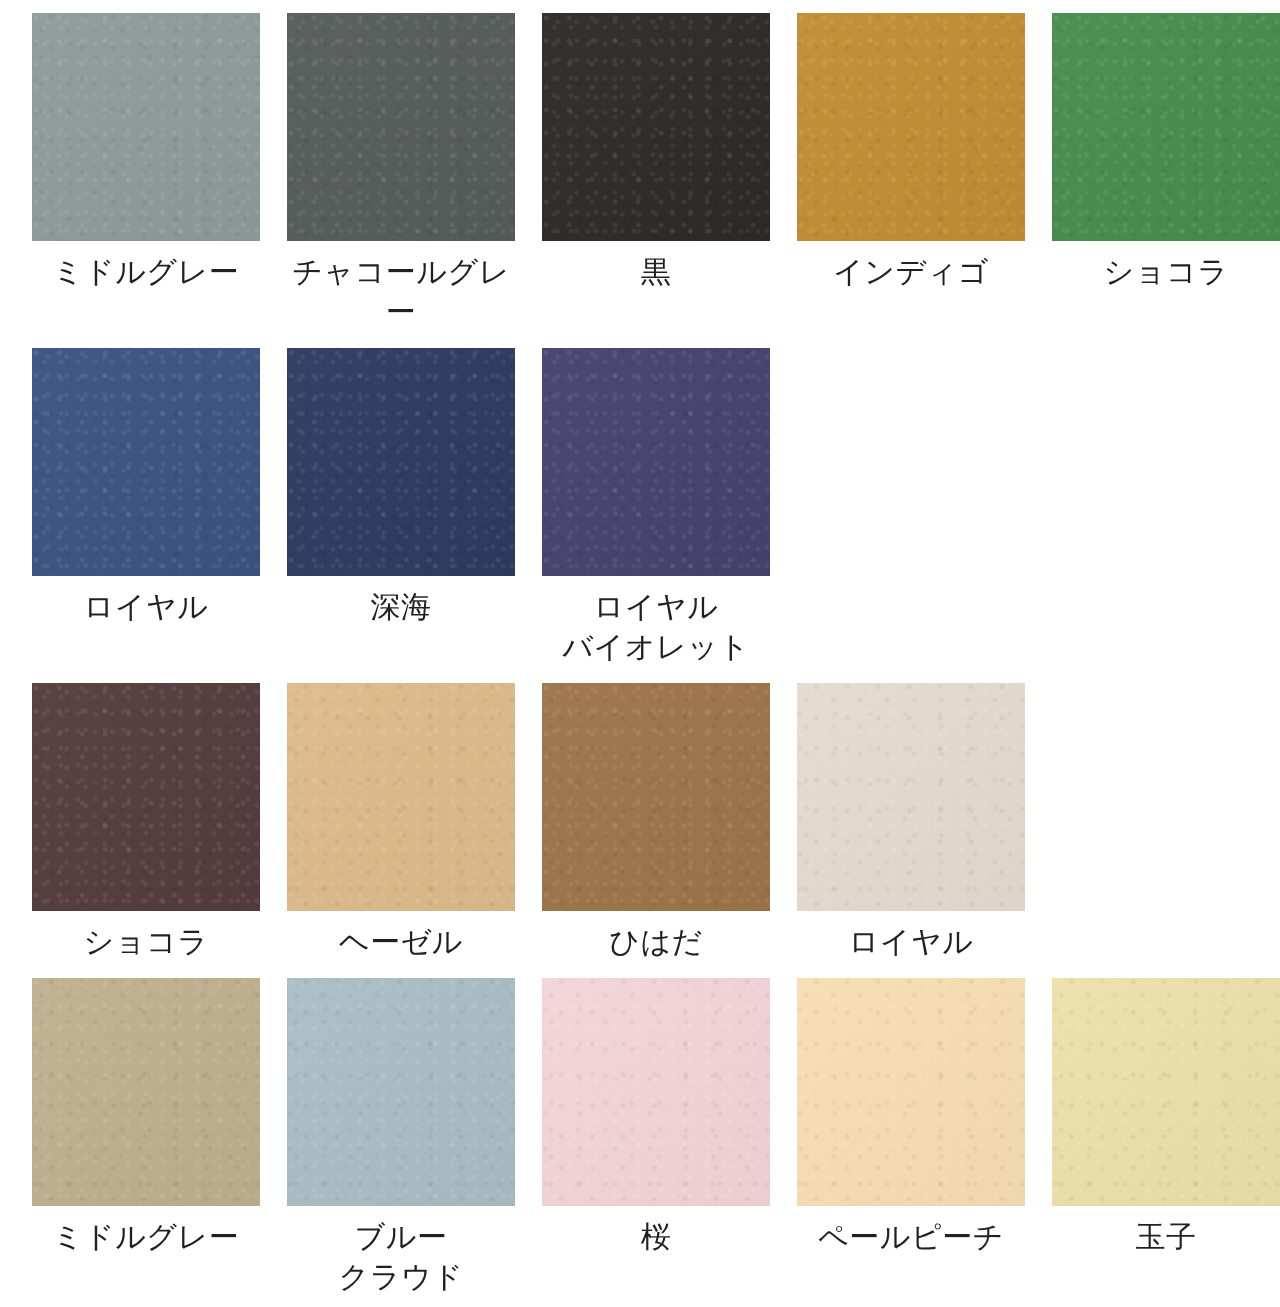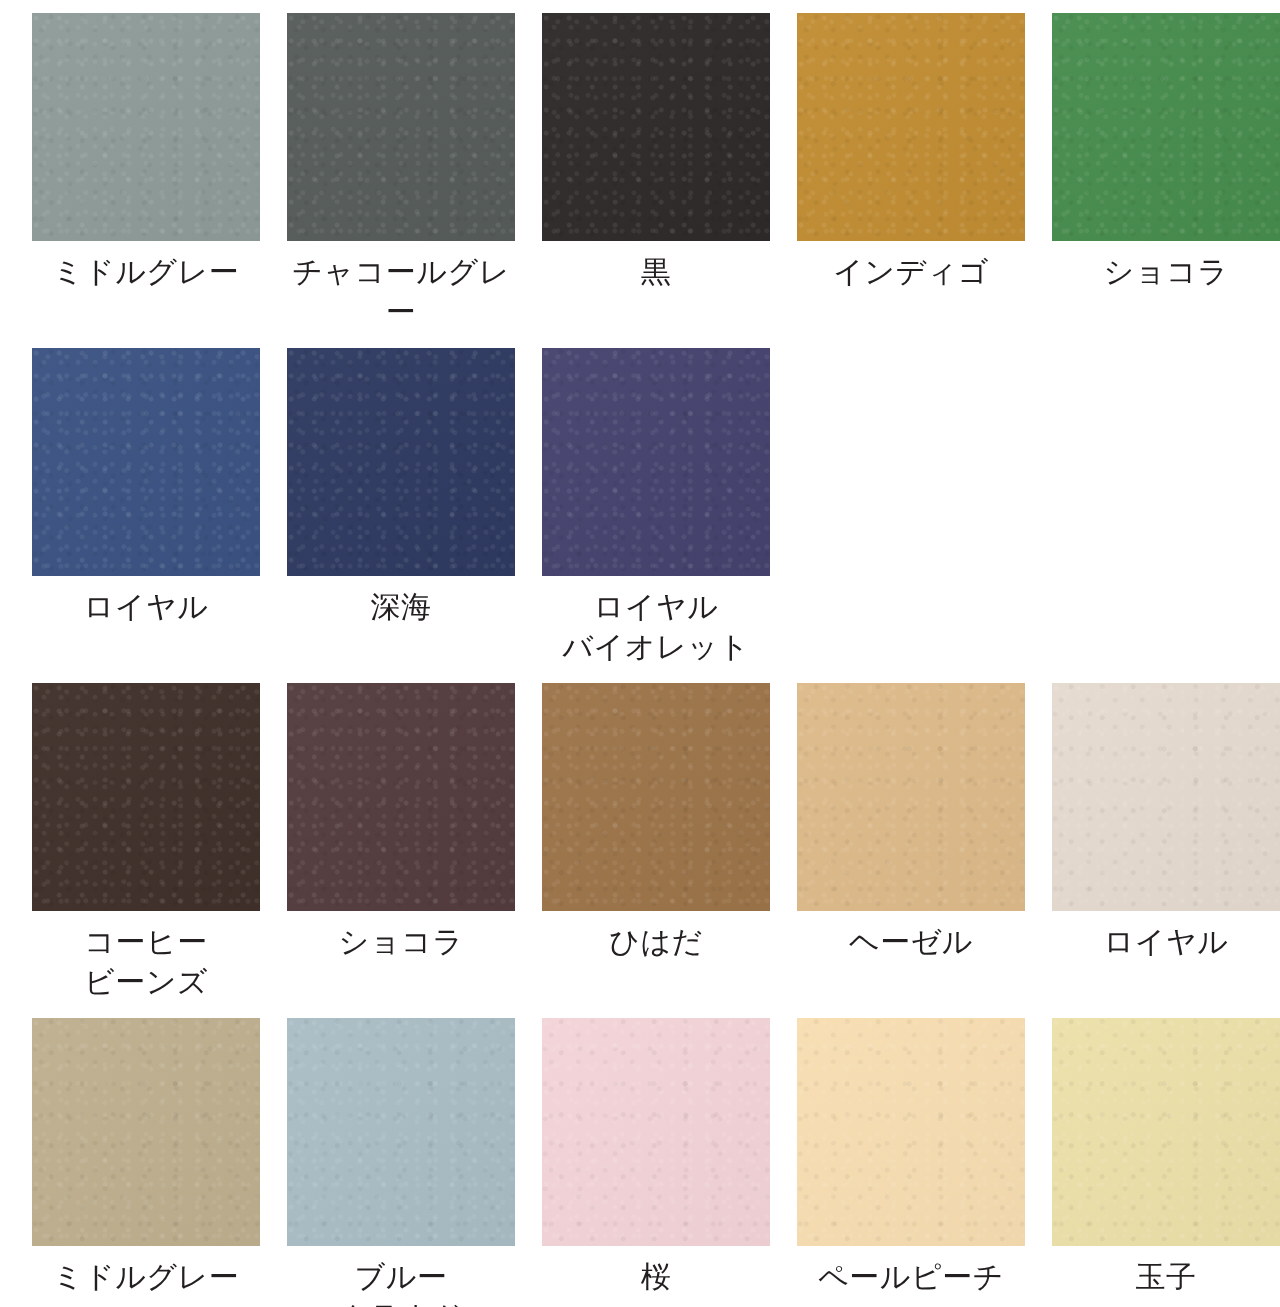--- a/index.html
+++ b/index.html
@@ -123,35 +123,30 @@
       <div class="chip" style="background-color: rgb(69, 66, 110);"></div>
       <div class="label">ロイヤル
 バイオレット</div>
     </div>
   </div>
 
   <div class="row-spacer-2"></div>
 
   <div class="swatch-row r3">
     <div class="swatch-cell">
-      <div class="chip" style="background-color: rgb(64, 48, 42);"></div>
-      <div class="label">コーヒー
-ビーンズ</div>
-    </div>
-    <div class="swatch-cell">
       <div class="chip" style="background-color: rgb(84, 60, 62);"></div>
       <div class="label">ショコラ</div>
     </div>
     <div class="swatch-cell">
+      <div class="chip" style="background-color: rgb(221, 186, 137);"></div>
+      <div class="label">ヘーゼル</div>
+    </div>
+    <div class="swatch-cell">
       <div class="chip" style="background-color: rgb(156, 116, 73);"></div>
       <div class="label">ひはだ</div>
-    </div>
-    <div class="swatch-cell">
-      <div class="chip" style="background-color: rgb(221, 186, 137);"></div>
-      <div class="label">ヘーゼル</div>
     </div>
     <div class="swatch-cell">
       <div class="chip" style="background-color: rgb(229, 218, 207);"></div>
       <div class="label">ロイヤル</div>
     </div>
   </div>
 
   <div class="row-spacer-3"></div>
 
   <div class="swatch-row r4">

